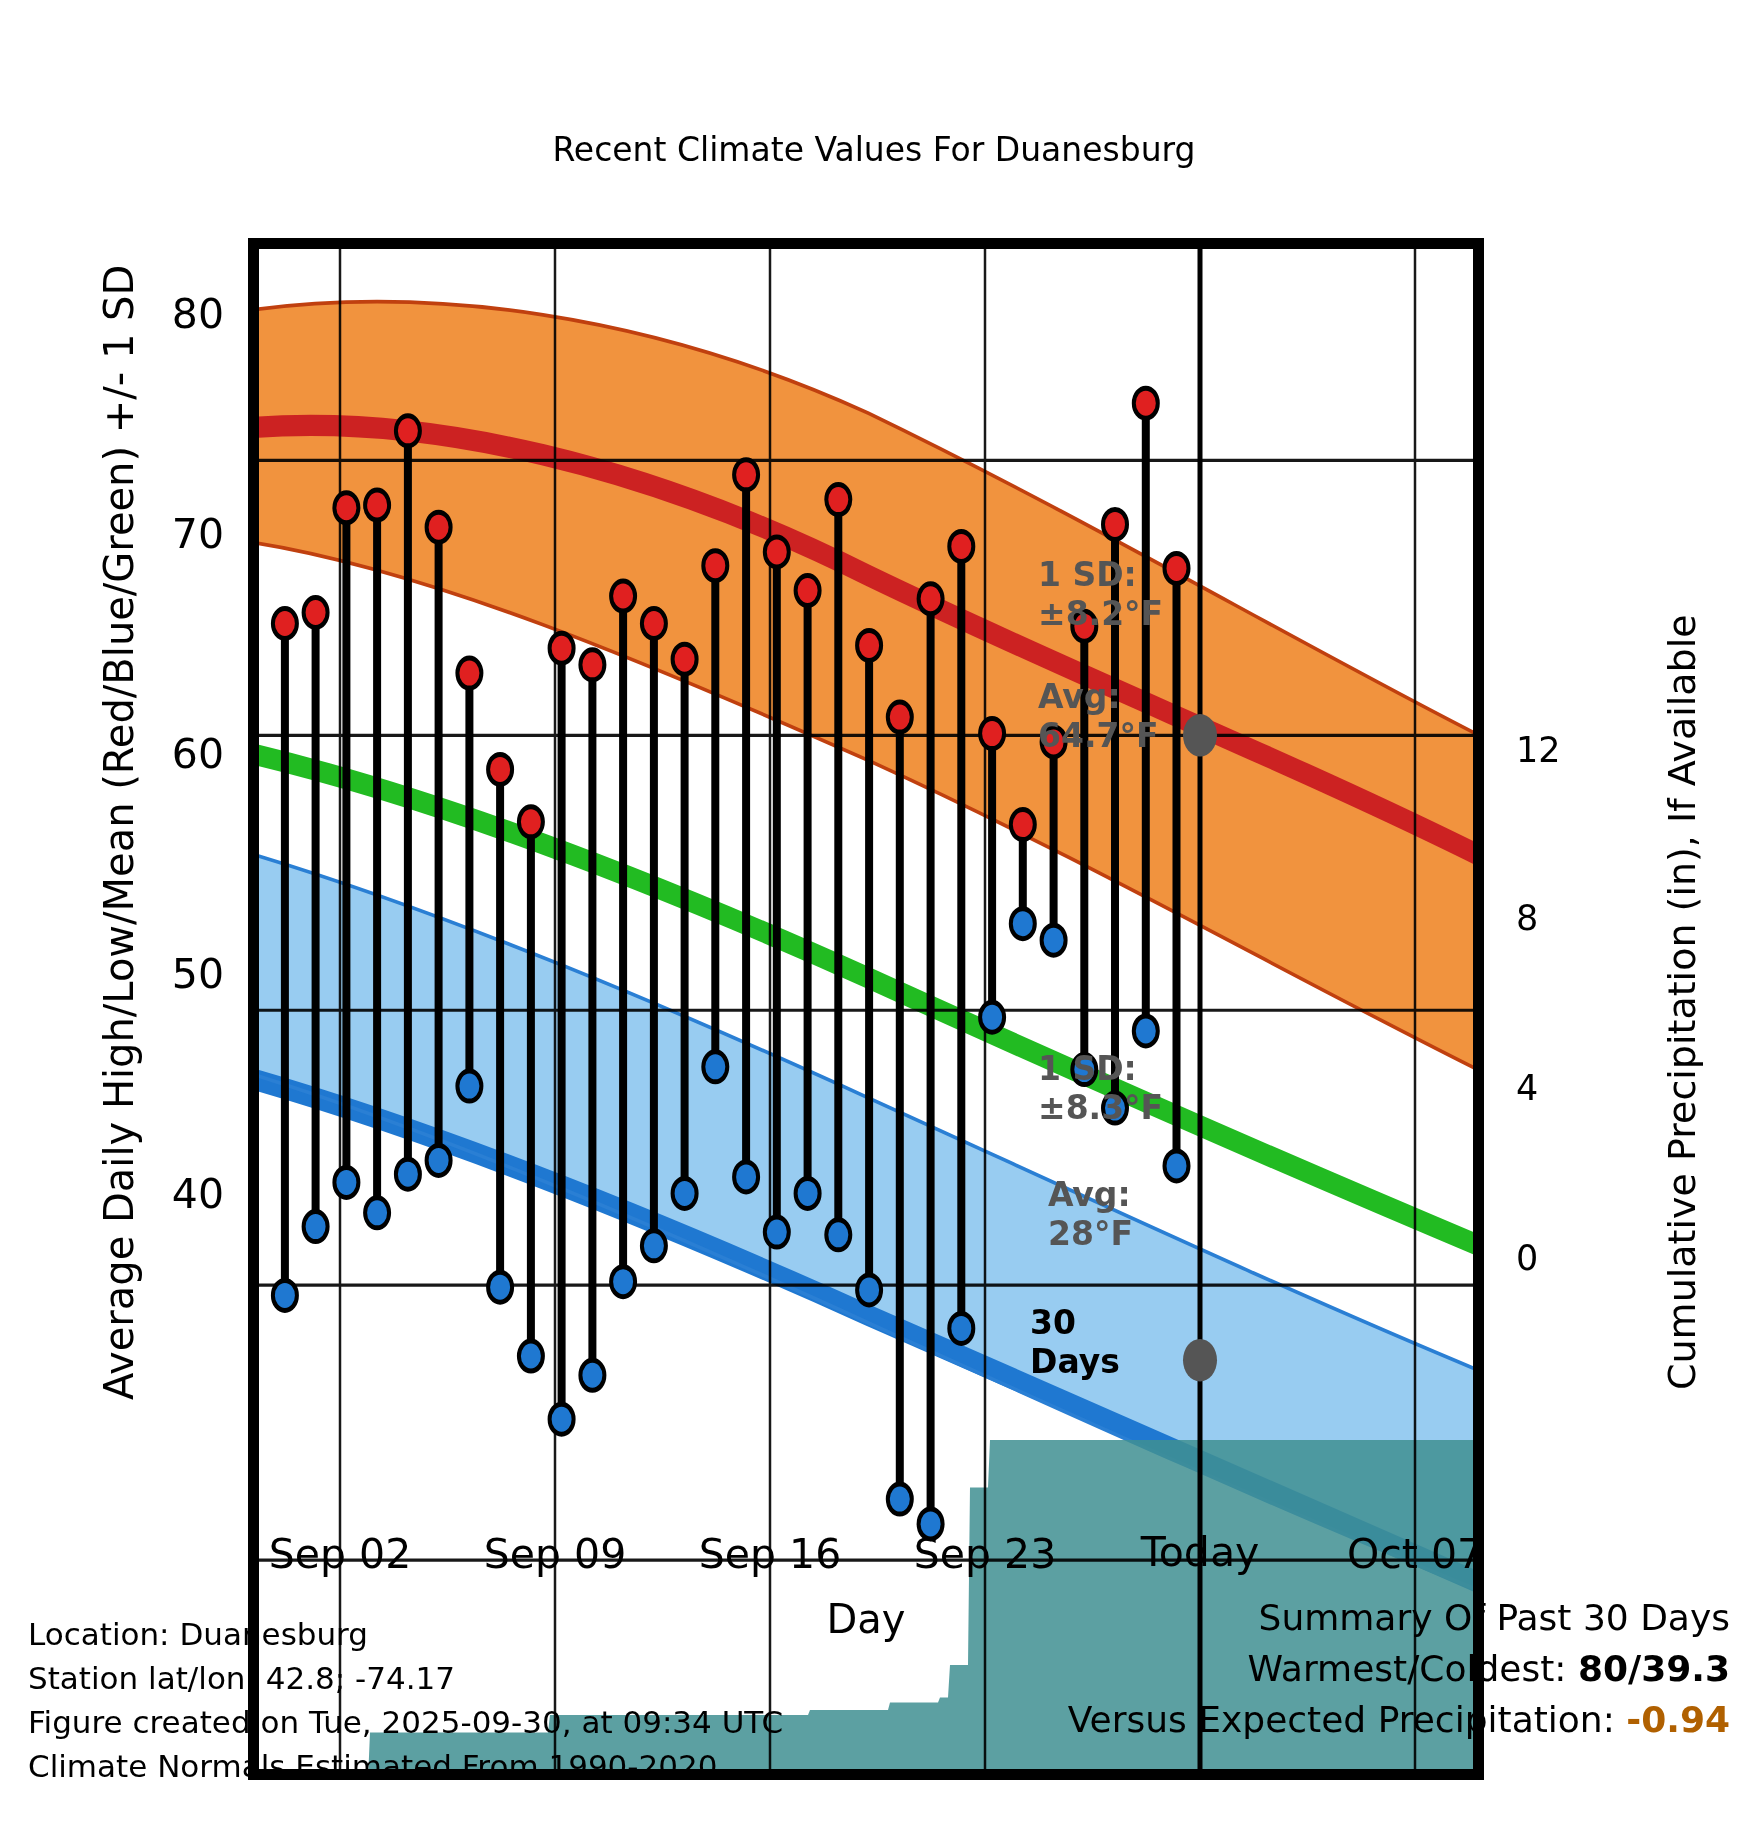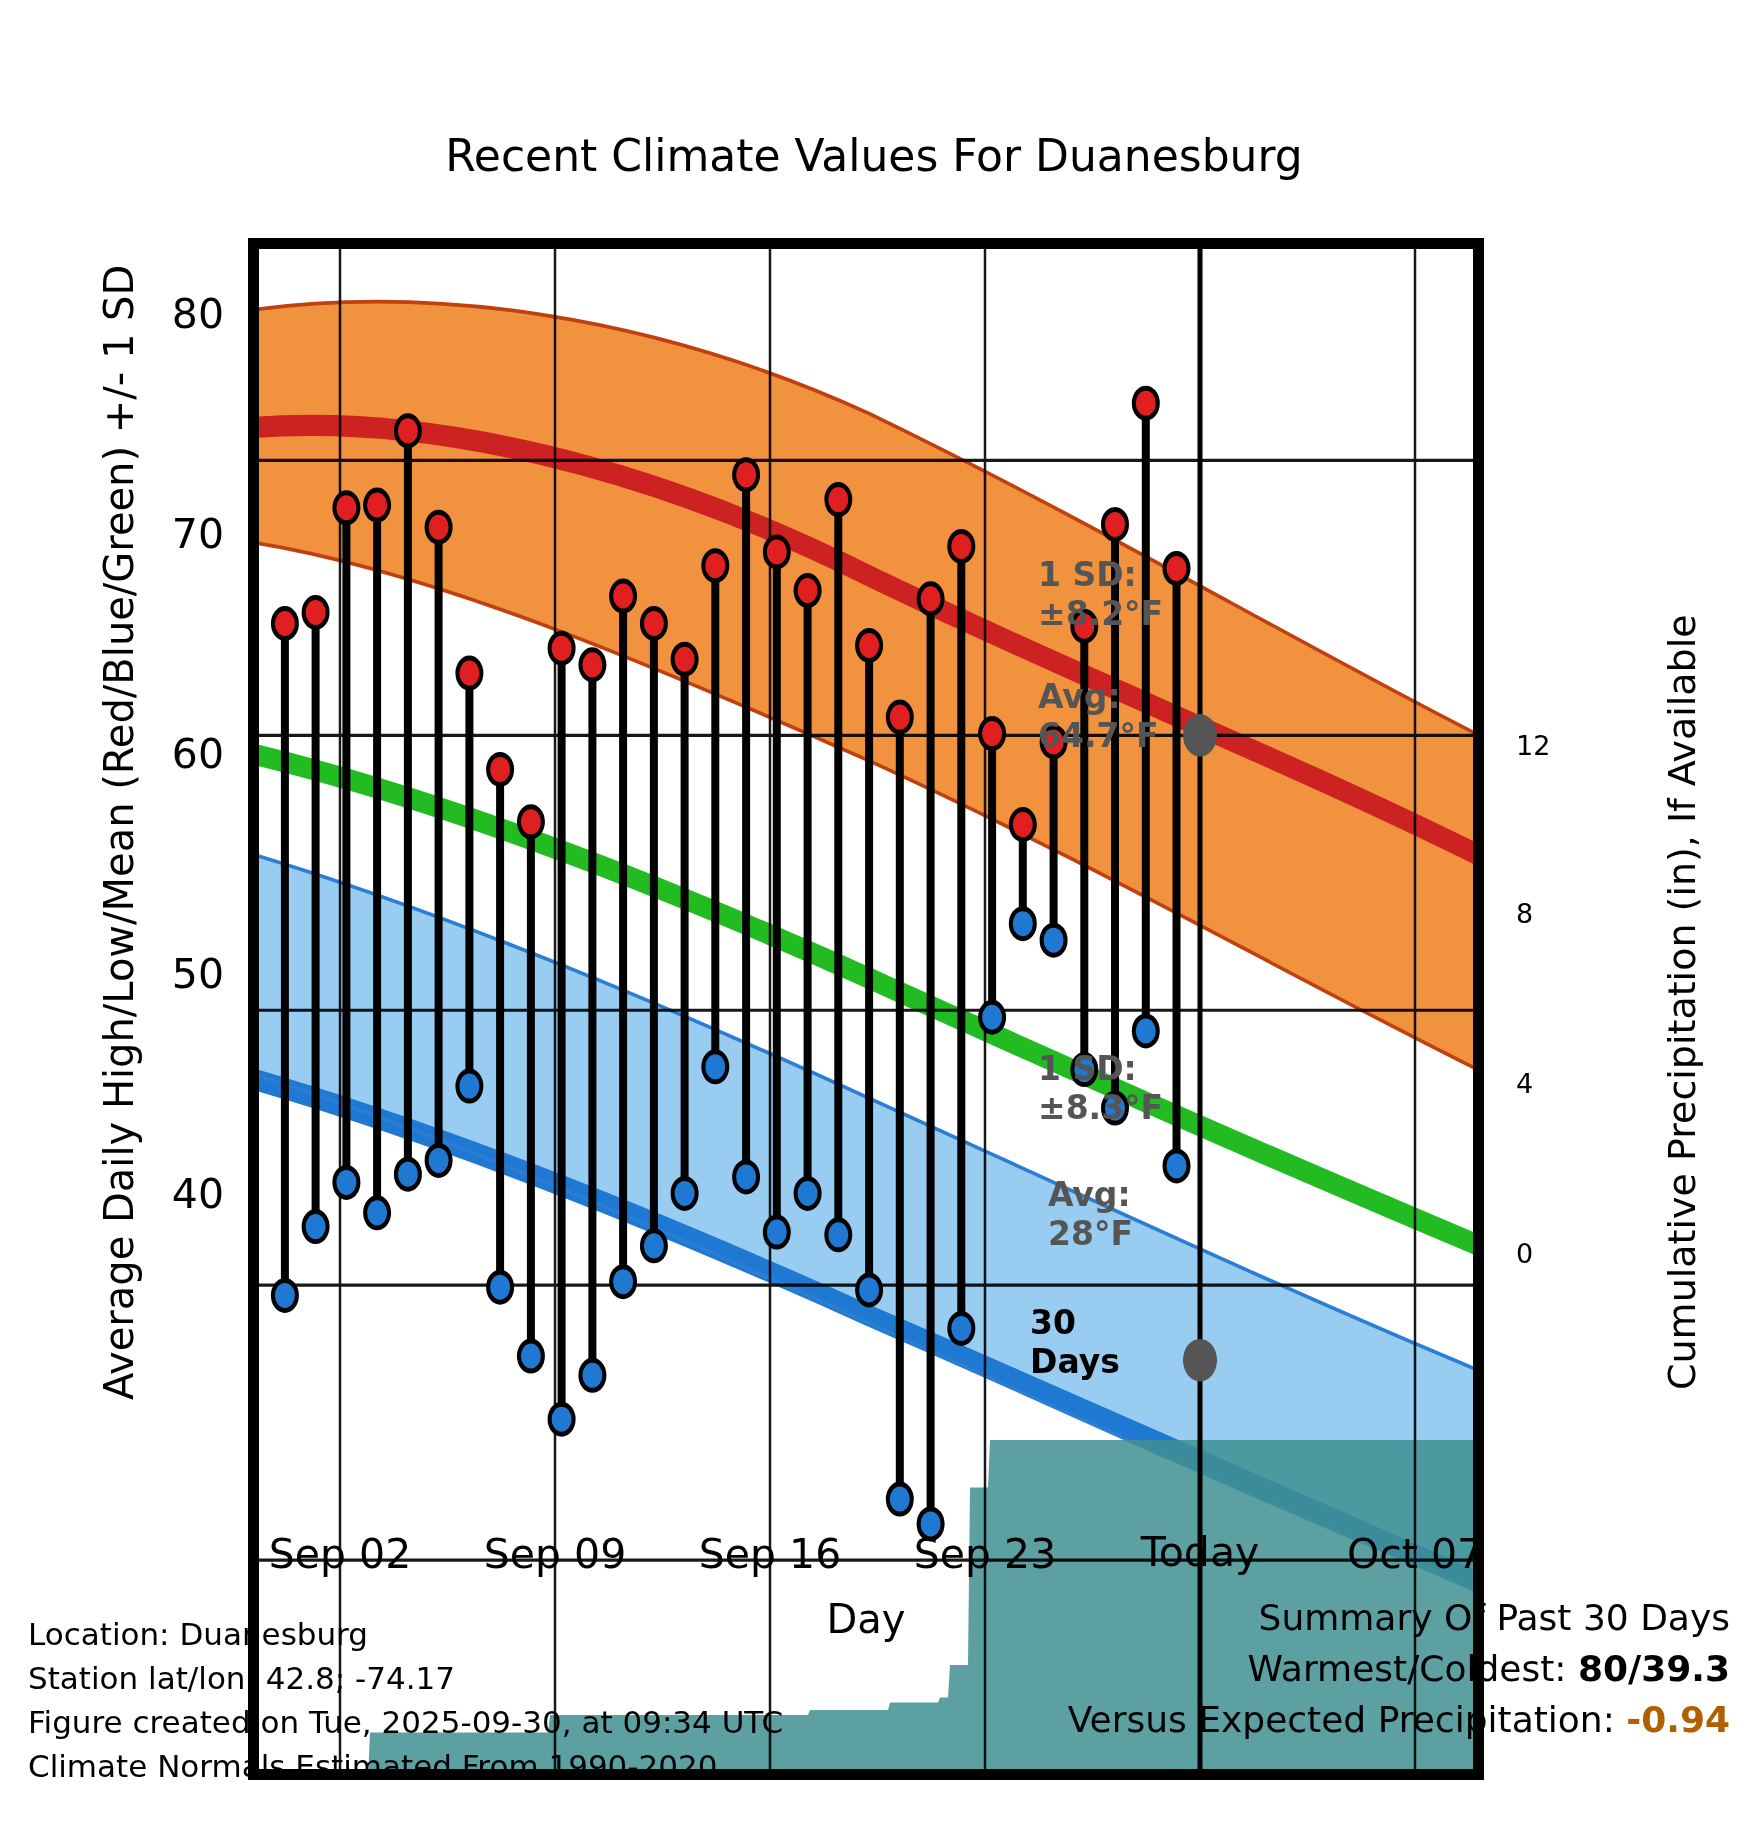--- a/index.html
+++ b/index.html
@@ -1,24 +1,24 @@
 <!DOCTYPE html>
 <html><head>
 <meta charset="utf-8">
 <style>
   html,body{margin:0;padding:0;background:#ffffff;}
   body{width:1748px;height:1828px;font-family:"DejaVu Sans",sans-serif;color:#000;position:relative;overflow:hidden;}
-  .title{position:absolute;left:0;top:130px;width:1748px;text-align:center;font-size:44px;}
+  .title{position:absolute;left:0;top:130px;width:1748px;text-align:center;font-size:33px;}
   #plot{position:absolute;left:248px;top:238px;width:1236px;height:1542px;}
   .axis-border{position:absolute;left:0;top:0;width:100%;height:100%;box-sizing:border-box;border:11px solid #000;}
   svg.layer{position:absolute;left:0;top:0;width:100%;height:100%;overflow:visible;}
   .ylabel{position:absolute;transform:rotate(-90deg);transform-origin:left top;font-size:40px;white-space:nowrap;}
   .y2label{position:absolute;transform:rotate(-90deg);transform-origin:left top;font-size:38px;white-space:nowrap;}
   .ytick{position:absolute;font-size:41px;text-align:right;width:120px;}
-  .y2tick{position:absolute;font-size:27px;text-align:left;width:120px;}
+  .y2tick{position:absolute;font-size:35px;text-align:left;width:120px;}
   .xtick{position:absolute;font-size:41px;text-align:center;width:300px;}
   .xlabel{position:absolute;font-size:40px;text-align:center;width:300px;}
   .annot{position:absolute;font-size:33px;color:#555;font-weight:bold;line-height:1.18;}
   .annot.bold-black{color:#000;}
   .footer-left{position:absolute;left:28px;top:1612px;font-size:31px;line-height:1.42;}
   .footer-right{position:absolute;right:18px;top:1592px;font-size:36px;line-height:1.42;text-align:right;}
   .fr-row{white-space:nowrap;}
   .val-black{font-weight:bold;color:#000;}
   .val-red{font-weight:bold;color:#cc2222;}
   .val-orange{font-weight:bold;color:#b06000;}

